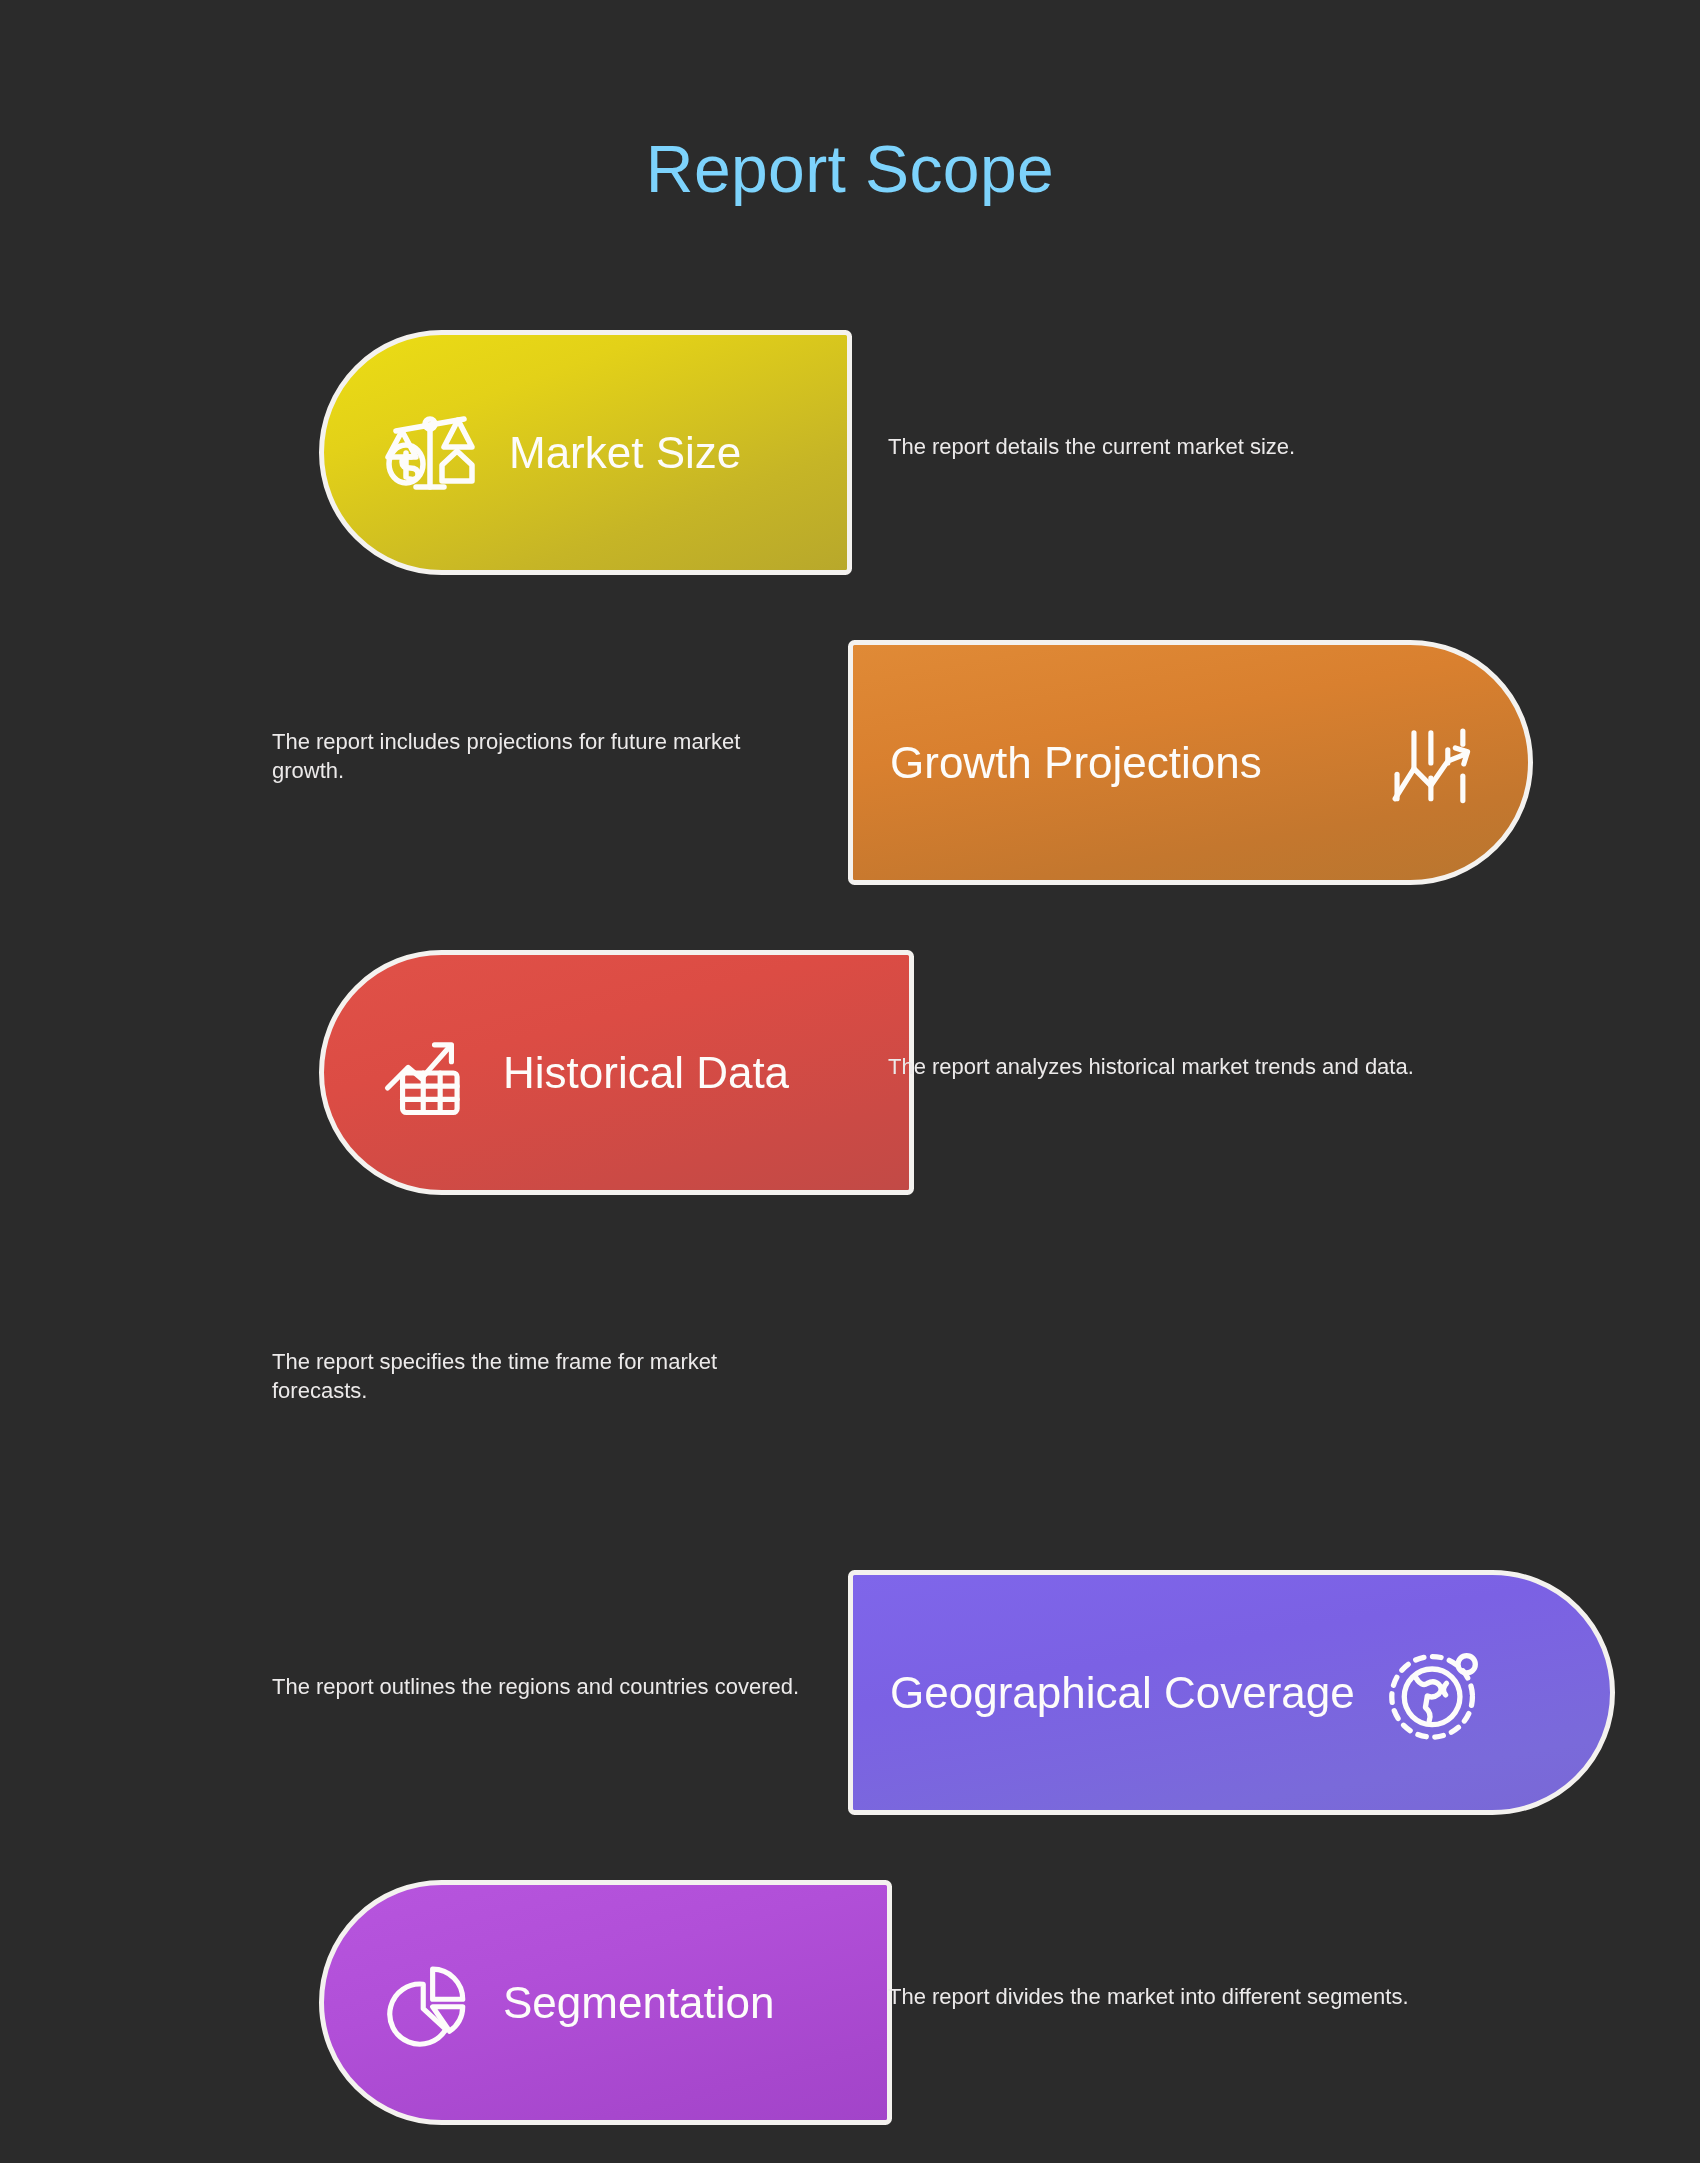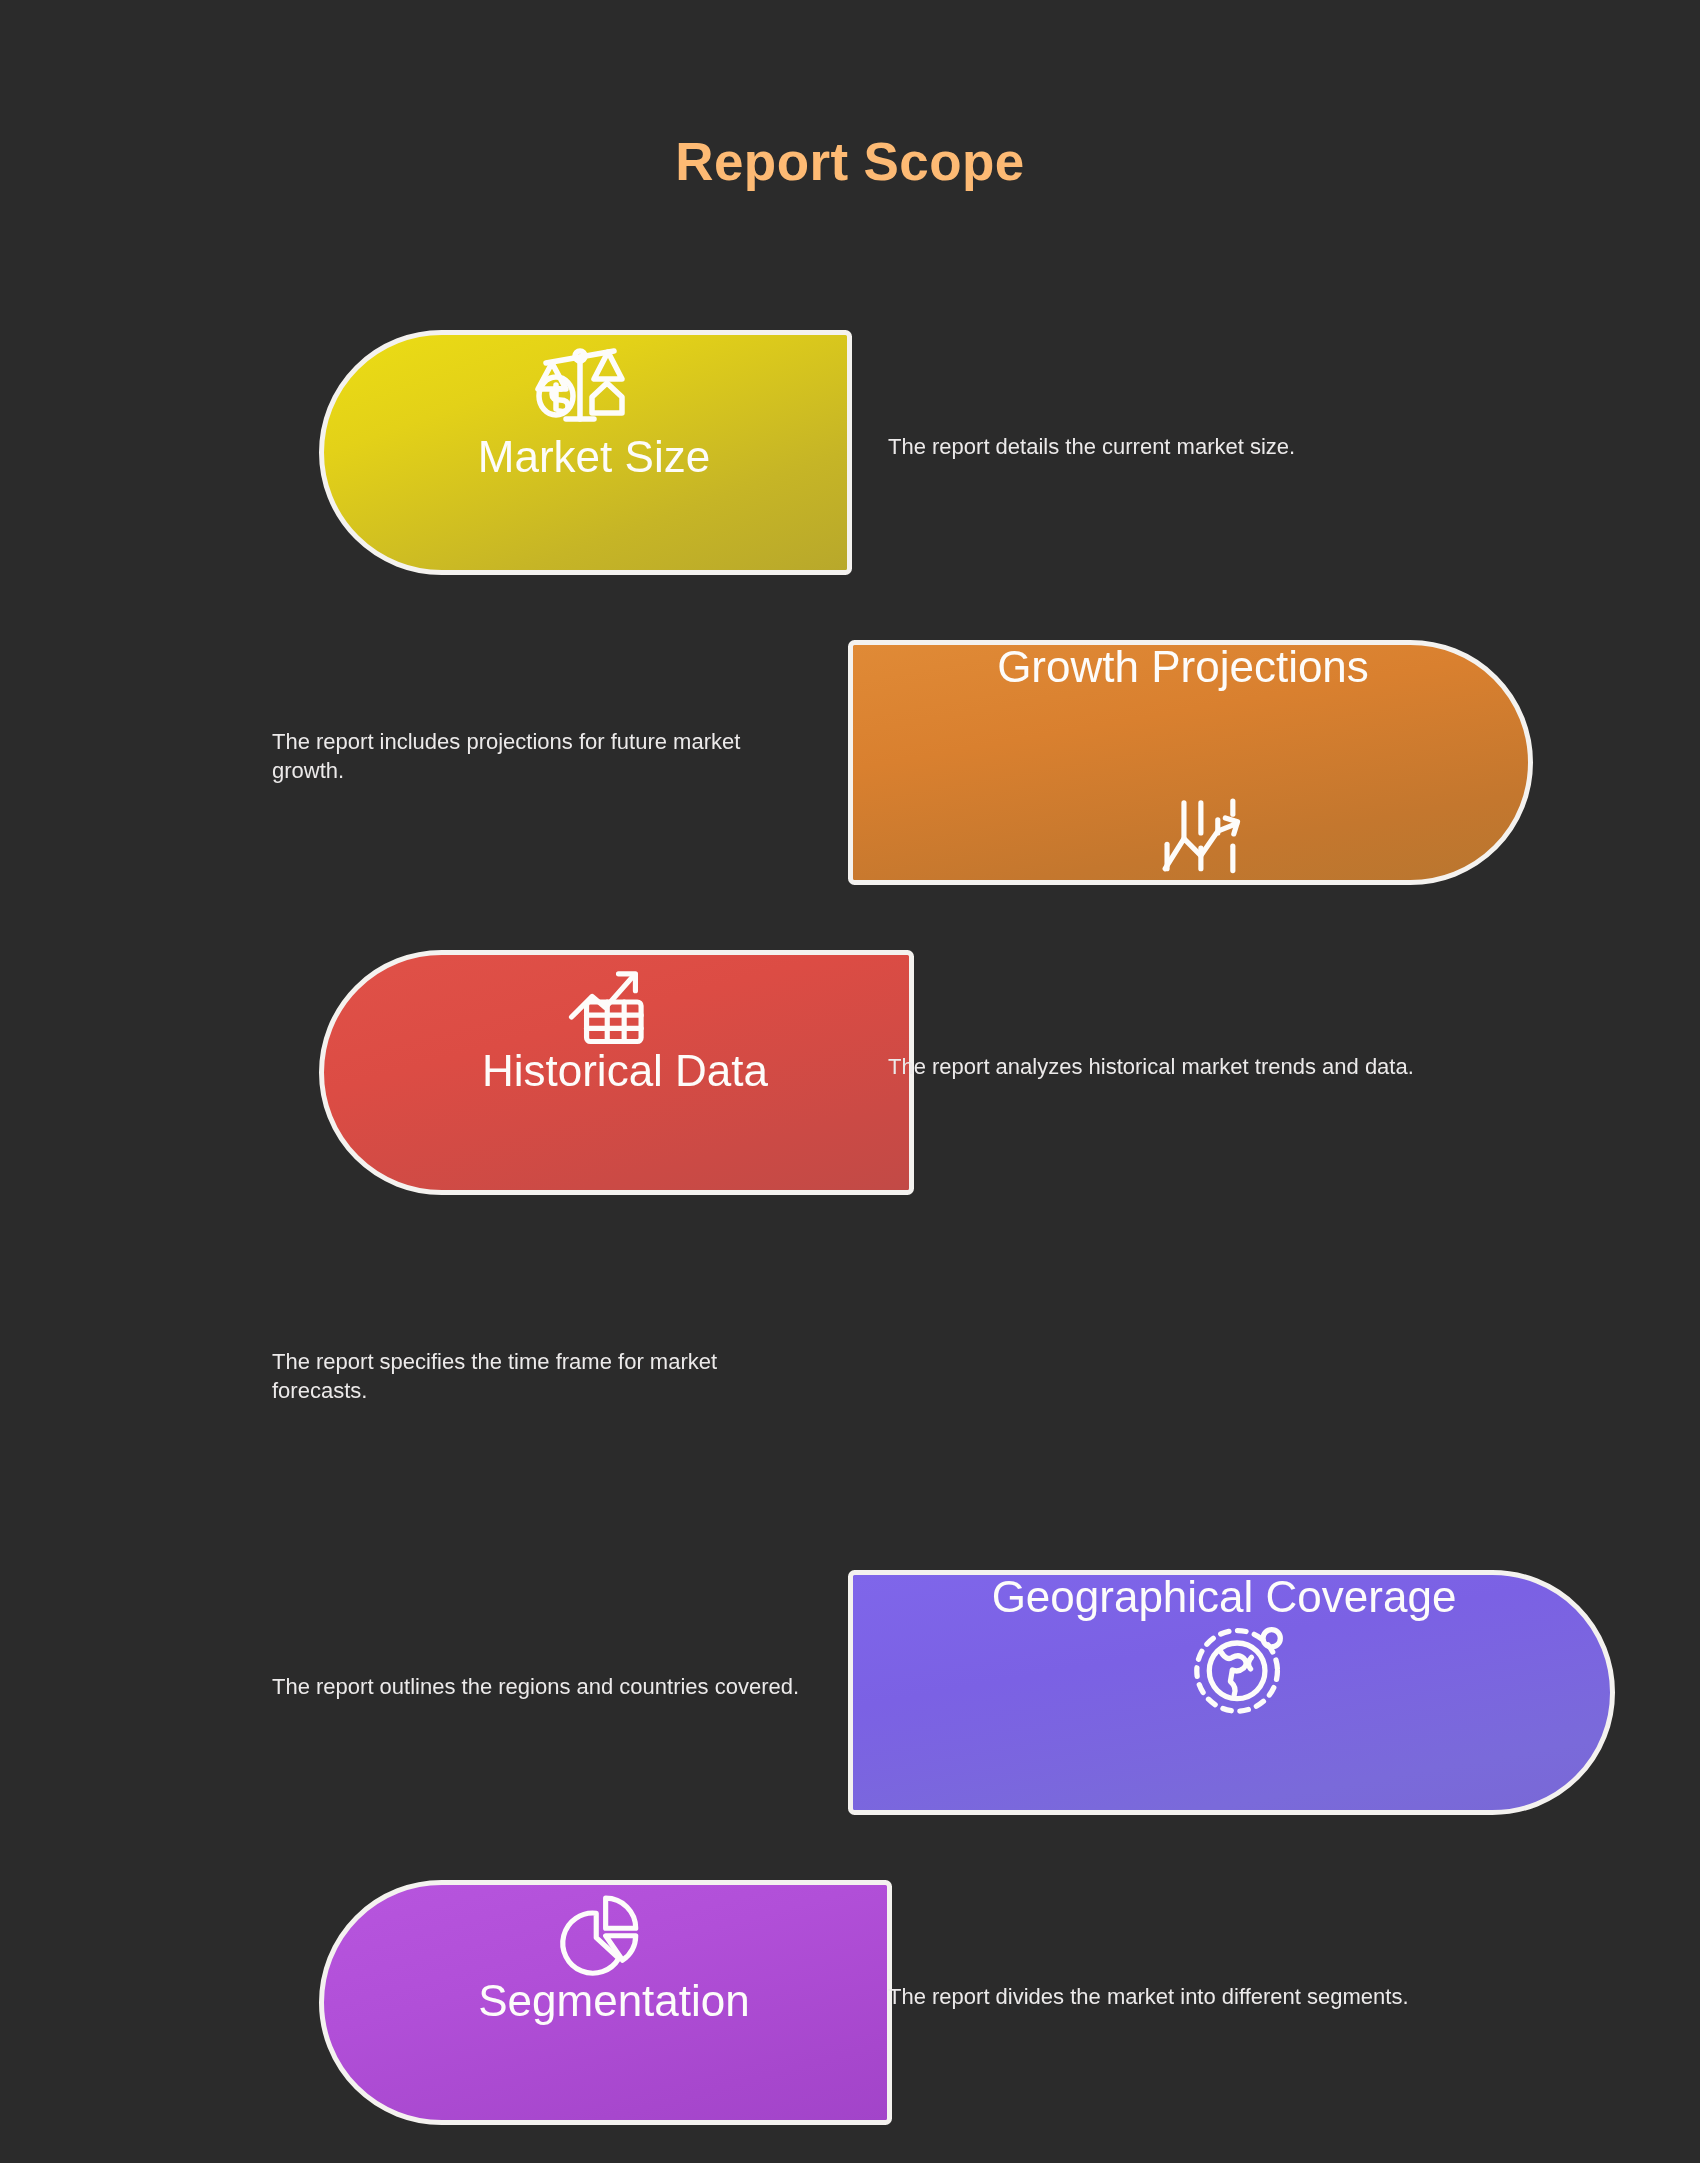--- a/index.html
+++ b/index.html
@@ -14,23 +14,23 @@
     overflow: hidden;
     position: relative;
   }
 
   .page-title {
     position: absolute;
     top: 131px;
     left: 0;
     width: 1700px;
     text-align: center;
-    color: #fdba74;
-    font-size: 53px;
-    font-weight: bold;
+    color: #7dd3fc;
+    font-size: 66px;
+    font-weight: normal;
     letter-spacing: 0.4px;
   }
 
   .rows {
     position: absolute;
     top: 320px;
     left: 0;
     width: 1700px;
   }
 
@@ -43,21 +43,20 @@
   
   .pill {
     position: absolute;
     top: 10px;
     height: 245px;
     box-sizing: border-box;
     border: 5px solid #f4f2ef;
     display: flex;
     align-items: center;
     overflow: hidden;
-    flex-direction: column;
   }
   .pill .pill-label {
     color: #fdfcfa;
     font-size: 44px;
     white-space: nowrap;
     line-height: 1;
   }
   .pill .pill-icon {
     display: flex;
     align-items: center;

